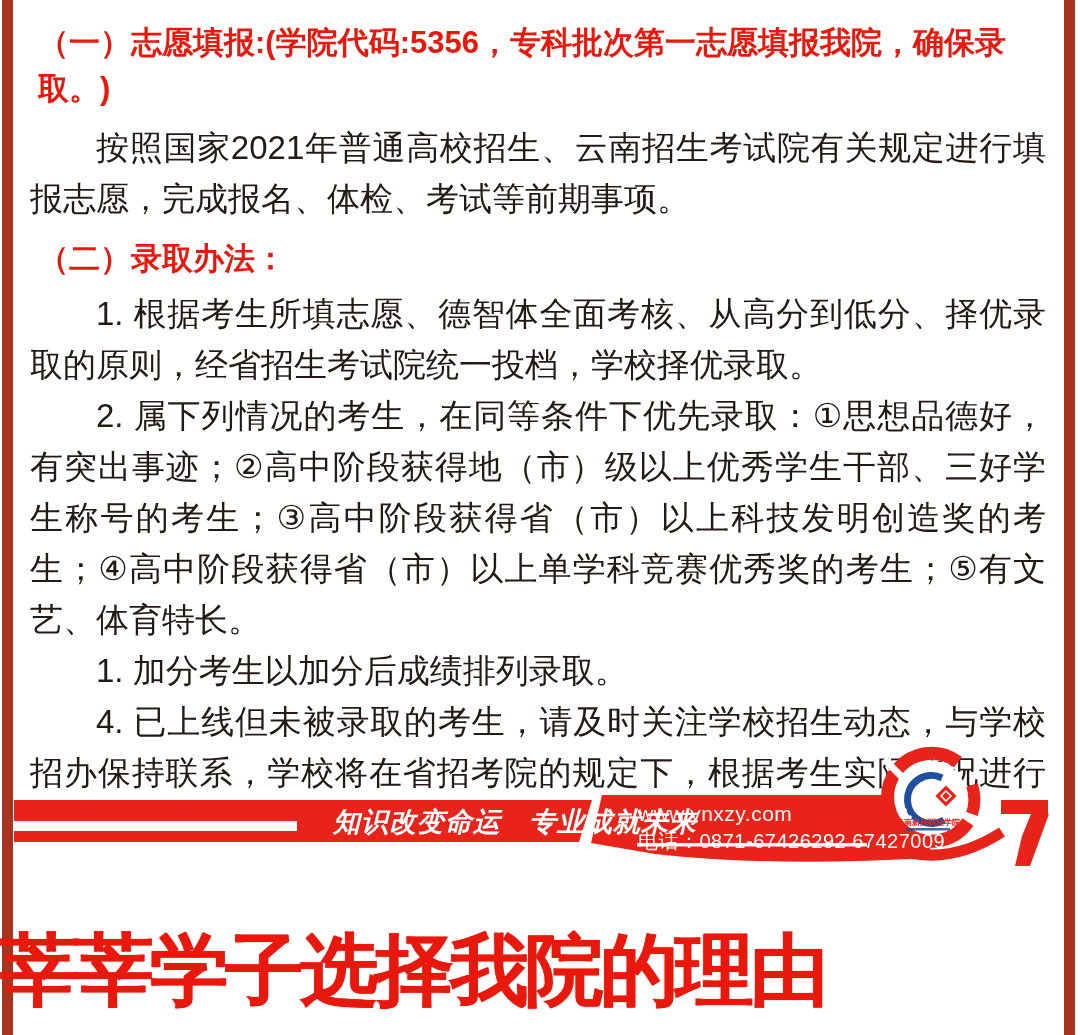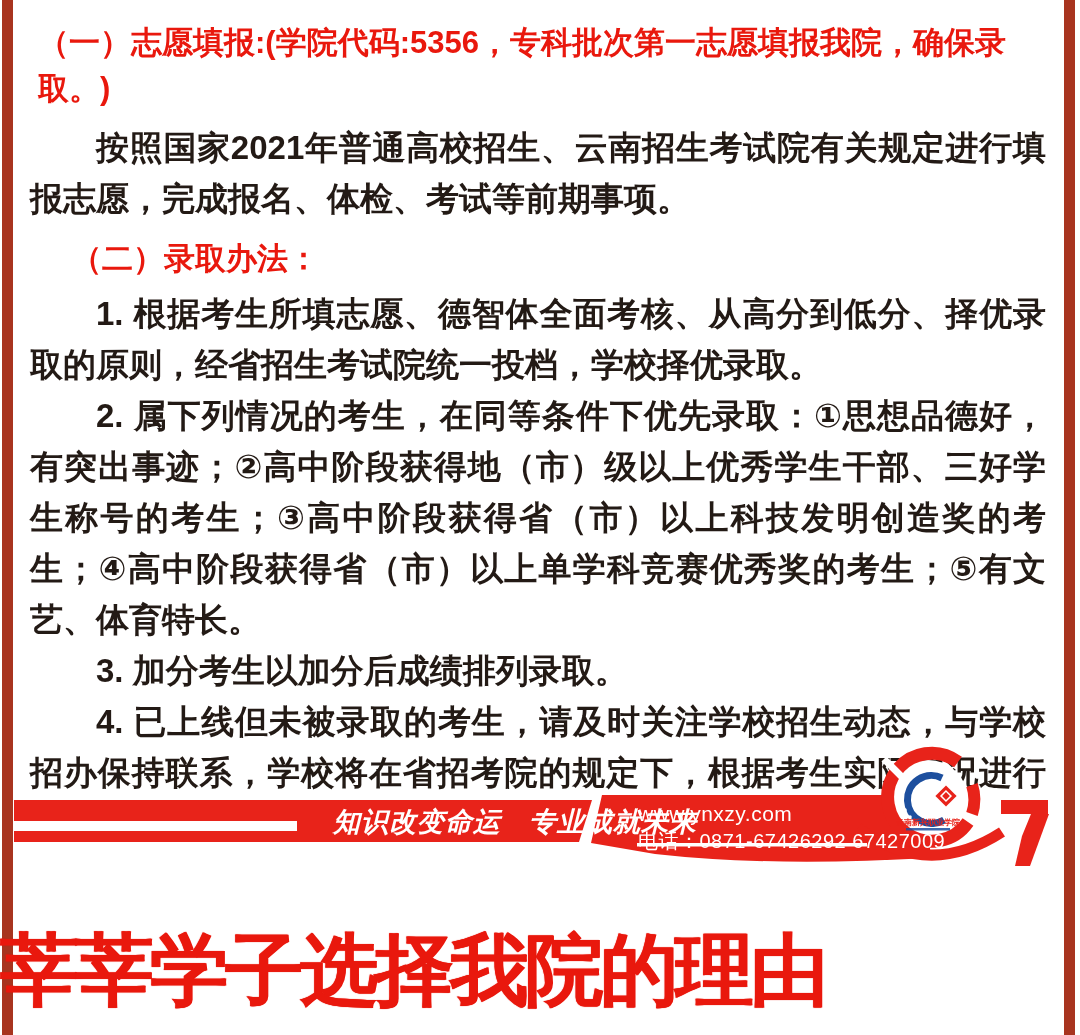--- a/index.html
+++ b/index.html
@@ -34,24 +34,24 @@
   }
   .red-heading{
     color:var(--heading-red);
     font-size:31px;
     line-height:46px;
     font-weight:700;
     padding-left:8px;
     text-align:left;
     margin-bottom:10px;
   }
-  .red-heading.second{margin-top:12px;margin-bottom:6px;margin-left:33px;}
+  .red-heading.second{margin-top:12px;margin-bottom:6px;}
   .body-par{
     text-indent:2em;
-    font-weight:700;
+    font-weight:400;
     margin:0;
   }
 
   
   .ribbon{
     position:absolute;
     left:0;top:740px;
     width:1080px;height:140px;
   }
   .ribbon svg{position:absolute;left:0;top:0;}
@@ -94,21 +94,21 @@
 
   <div class="edge edge-left"></div>
   <div class="edge edge-right"></div>
 
   <main class="content">
     <h1 class="red-heading">（一）志愿填报:(学院代码:5356，专科批次第一志愿填报我院，确保录取。)</h1>
     <p class="body-par">按照国家2021年普通高校招生、云南招生考试院有关规定进行填报志愿，完成报名、体检、考试等前期事项。</p>
     <h1 class="red-heading second">（二）录取办法：</h1>
     <p class="body-par">1. 根据考生所填志愿、德智体全面考核、从高分到低分、择优录取的原则，经省招生考试院统一投档，学校择优录取。</p>
     <p class="body-par">2. 属下列情况的考生，在同等条件下优先录取：①思想品德好，有突出事迹；②高中阶段获得地（市）级以上优秀学生干部、三好学生称号的考生；③高中阶段获得省（市）以上科技发明创造奖的考生；④高中阶段获得省（市）以上单学科竞赛优秀奖的考生；⑤有文艺、体育特长。</p>
-    <p class="body-par">3. 加分考生以加分后成绩排列录取。</p>
+    <p class="body-par">1. 加分考生以加分后成绩排列录取。</p>
     <p class="body-par">4. 已上线但未被录取的考生，请及时关注学校招生动态，与学校招办保持联系，学校将在省招考院的规定下，根据考生实际情况进行志愿补报补录。</p>
   </main>
 
   <div class="ribbon">
     <svg width="1080" height="140" viewBox="0 0 1080 140">
 
       <polygon points="14,60 592,60 579,102 14,102" fill="#e8231a"></polygon>
       <rect x="14" y="81" width="283" height="10" fill="#ffffff"></rect>
 
       <path d="M602,55 L930,55 L930,118 Q770,127 655,114 L591,103 Z" fill="#e8231a"></path>

